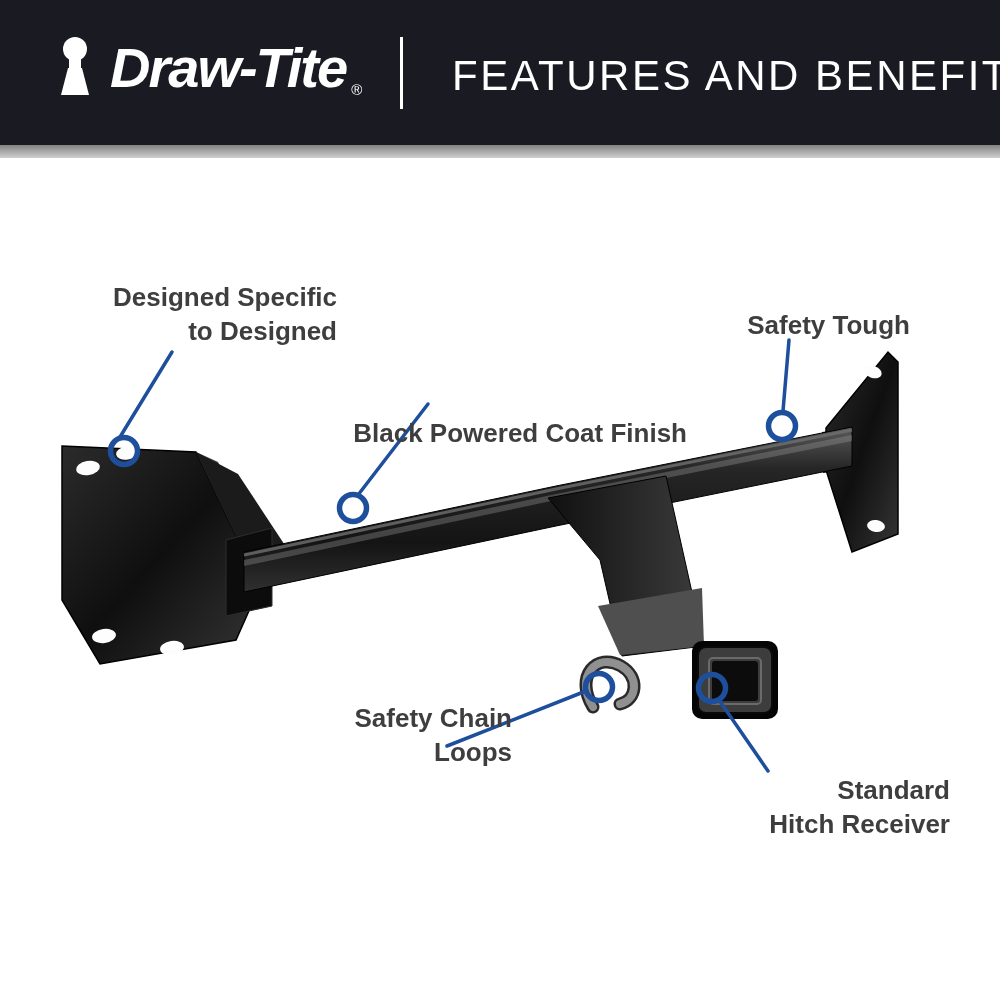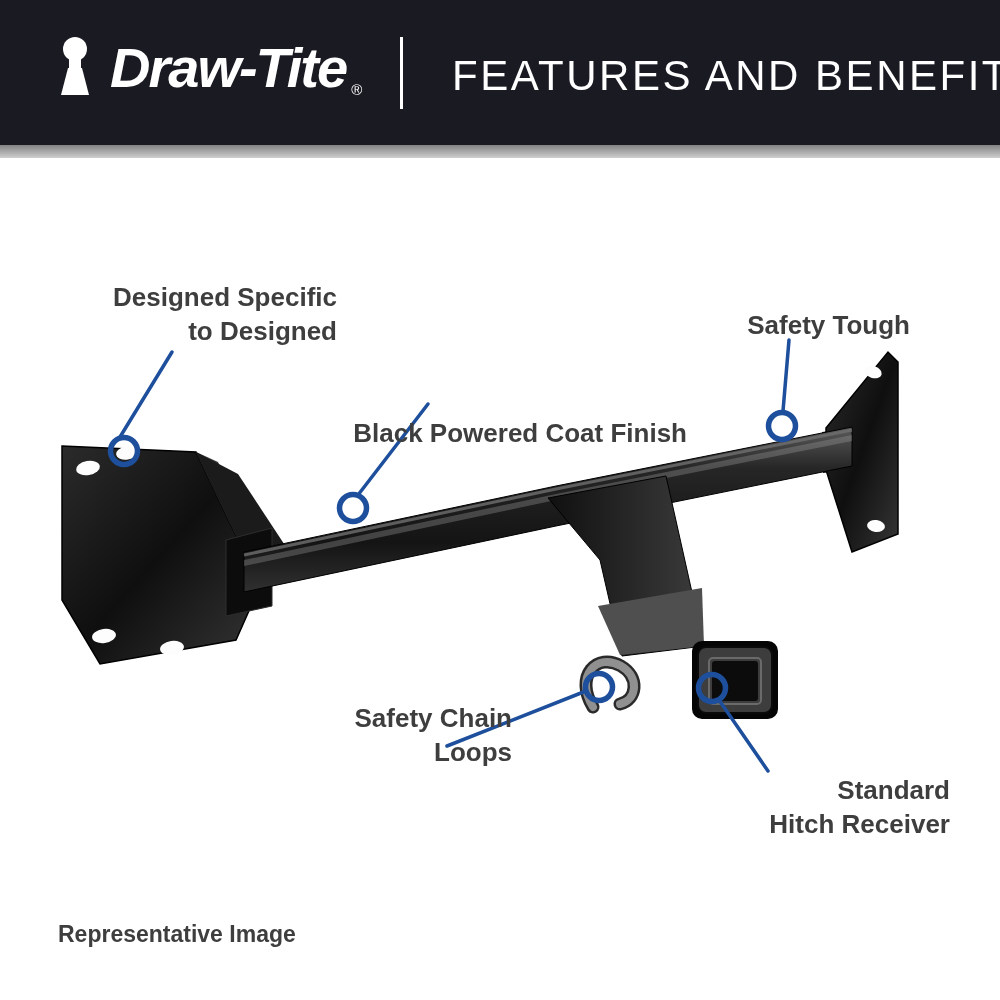--- a/index.html
+++ b/index.html
@@ -139,14 +139,13 @@
     <div class="callout" id="c-receiver">
       <span>Standard</span>
       <span>Hitch Receiver</span>
     </div>
     <div class="callout" id="c-safety">
       <span>Safety Chain</span>
       <span>Loops</span>
     </div>
   </main>
 
-  <div class="footer-note">Representative Image</div>
 </div>
 
 </body></html>

